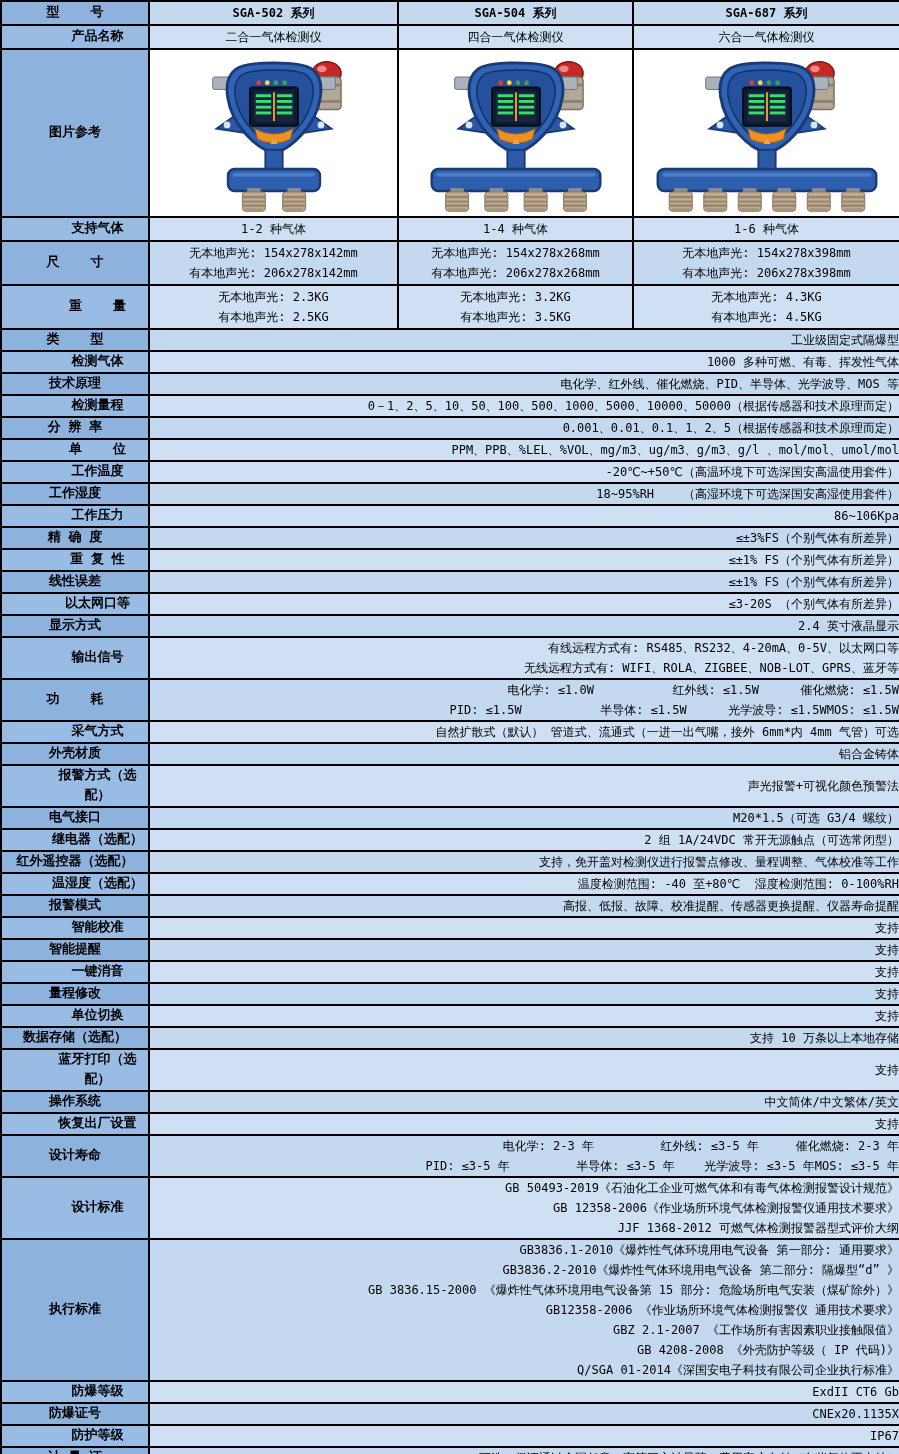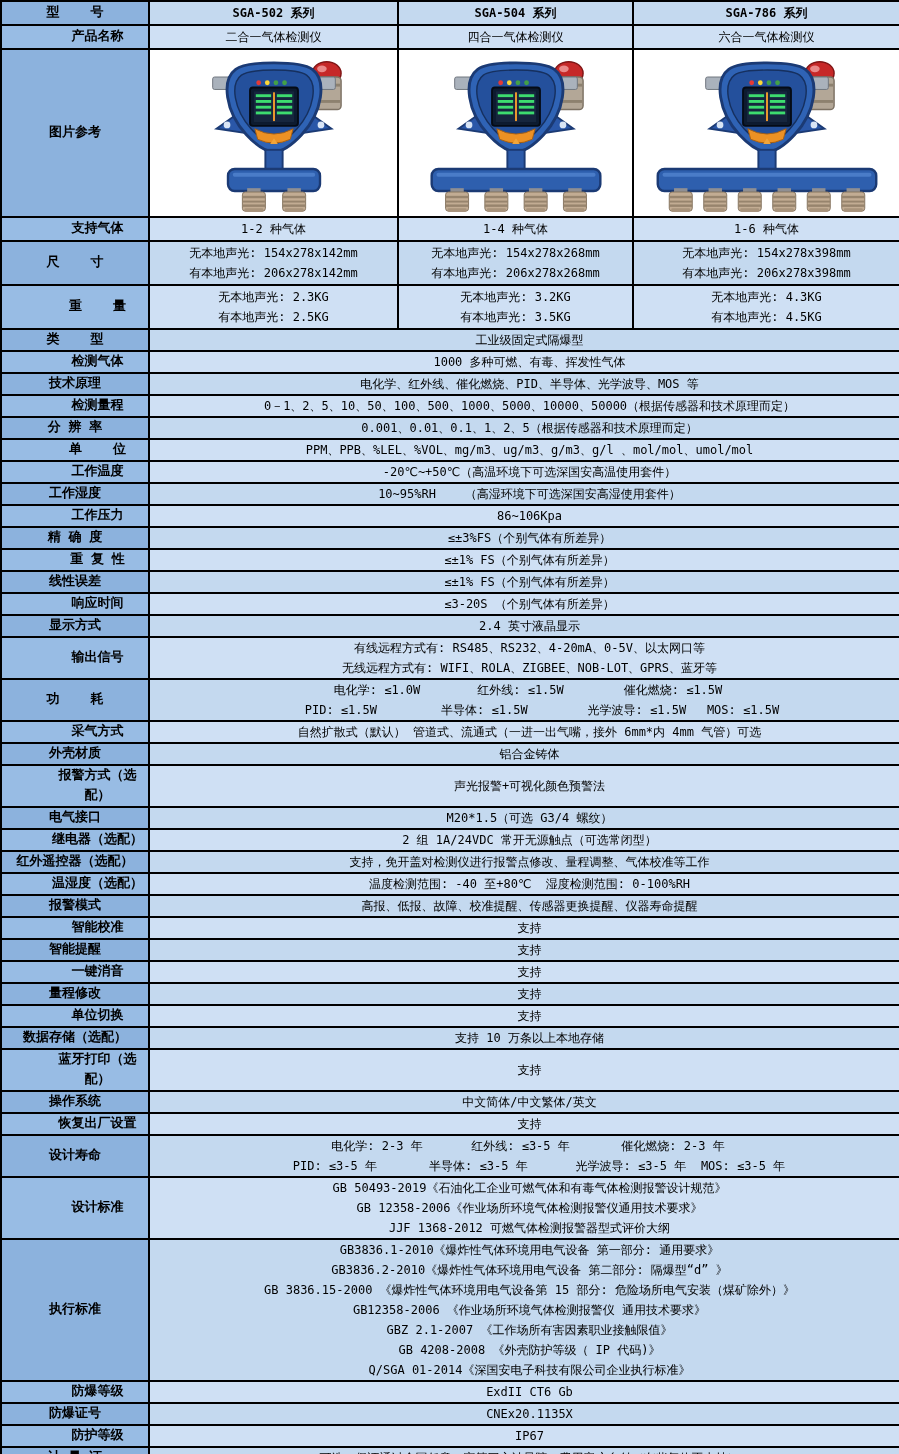--- a/index.html
+++ b/index.html
@@ -26,21 +26,21 @@
   td.cell{
     background:#c4d9ef;
     font-size:12px;
     font-family:"DejaVu Sans Mono","DejaVu Sans",sans-serif;
     white-space:pre-wrap;
     margin-left:29px;
   }
   tr.alt td.label{background:#98bce4;padding-left:47px;}
   tr.alt td.cell{background:#cfe0f4;}
   td.center{text-align:center;}
-  td.spanned{padding:0 0 0 10px;text-align:center;}
+  td.spanned{padding:0 0 0 10px;text-align:right;}
   .line{line-height:20px;}
   .bold{font-weight:bold;}
   td.imgcell{background:#ffffff;text-align:center;height:166px;padding:0;}
   td.imgcell svg{display:block;margin:2px auto 0 auto;}
   .gline{line-height:20px;display:block;}
   .seg{display:inline-block;white-space:pre;vertical-align:top;}
   .seg:nth-child(1){width:122px;}
   .seg:nth-child(2){width:165px;}
   .seg:nth-child(3){width:140px;}
 </style>
@@ -53,21 +53,21 @@
       <col style="width:148px">
       <col style="width:249px">
       <col style="width:235px">
       <col style="width:267px">
     </colgroup>
     <tbody id="spec-body">
         <tr>
           <td class="label bold">型    号</td>
           <td class="cell center bold"><div class="line">SGA-502 系列</div></td>
           <td class="cell center bold"><div class="line">SGA-504 系列</div></td>
-          <td class="cell center bold"><div class="line">SGA-786 系列</div></td>
+          <td class="cell center bold"><div class="line">SGA-687 系列</div></td>
         </tr>
         <tr class="alt">
           <td class="label">产品名称</td>
           <td class="cell center"><div class="line">二合一气体检测仪</div></td>
           <td class="cell center"><div class="line">四合一气体检测仪</div></td>
           <td class="cell center"><div class="line">六合一气体检测仪</div></td>
         </tr>
         <tr>
           <td class="label">图片参考</td>
           <td class="imgcell">
@@ -334,40 +334,40 @@
         <tr class="alt">
           <td class="label">单    位</td>
           <td colspan="3" class="cell spanned"><div class="line">PPM、PPB、%LEL、%VOL、mg/m3、ug/m3、g/m3、g/l 、mol/mol、umol/mol</div></td>
         </tr>
         <tr class="alt">
           <td class="label">工作温度</td>
           <td colspan="3" class="cell spanned"><div class="line">-20℃~+50℃（高温环境下可选深国安高温使用套件）</div></td>
         </tr>
         <tr>
           <td class="label">工作湿度</td>
-          <td colspan="3" class="cell spanned"><div class="line">10~95%RH    （高湿环境下可选深国安高湿使用套件）</div></td>
+          <td colspan="3" class="cell spanned"><div class="line">18~95%RH    （高湿环境下可选深国安高湿使用套件）</div></td>
         </tr>
         <tr class="alt">
           <td class="label">工作压力</td>
           <td colspan="3" class="cell spanned"><div class="line">86~106Kpa</div></td>
         </tr>
         <tr>
           <td class="label">精 确 度</td>
           <td colspan="3" class="cell spanned"><div class="line">≤±3%FS（个别气体有所差异）</div></td>
         </tr>
         <tr class="alt">
           <td class="label">重 复 性</td>
           <td colspan="3" class="cell spanned"><div class="line">≤±1% FS（个别气体有所差异）</div></td>
         </tr>
         <tr>
           <td class="label">线性误差</td>
           <td colspan="3" class="cell spanned"><div class="line">≤±1% FS（个别气体有所差异）</div></td>
         </tr>
         <tr class="alt">
-          <td class="label">响应时间</td>
+          <td class="label">以太网口等</td>
           <td colspan="3" class="cell spanned"><div class="line">≤3-20S （个别气体有所差异）</div></td>
         </tr>
         <tr>
           <td class="label">显示方式</td>
           <td colspan="3" class="cell spanned"><div class="line">2.4 英寸液晶显示</div></td>
         </tr>
         <tr class="alt">
           <td class="label">输出信号</td>
           <td colspan="3" class="cell spanned"><div class="line">有线远程方式有: RS485、RS232、4-20mA、0-5V、以太网口等</div><div class="line">无线远程方式有: WIFI、ROLA、ZIGBEE、NOB-LOT、GPRS、蓝牙等</div></td>
         </tr>

